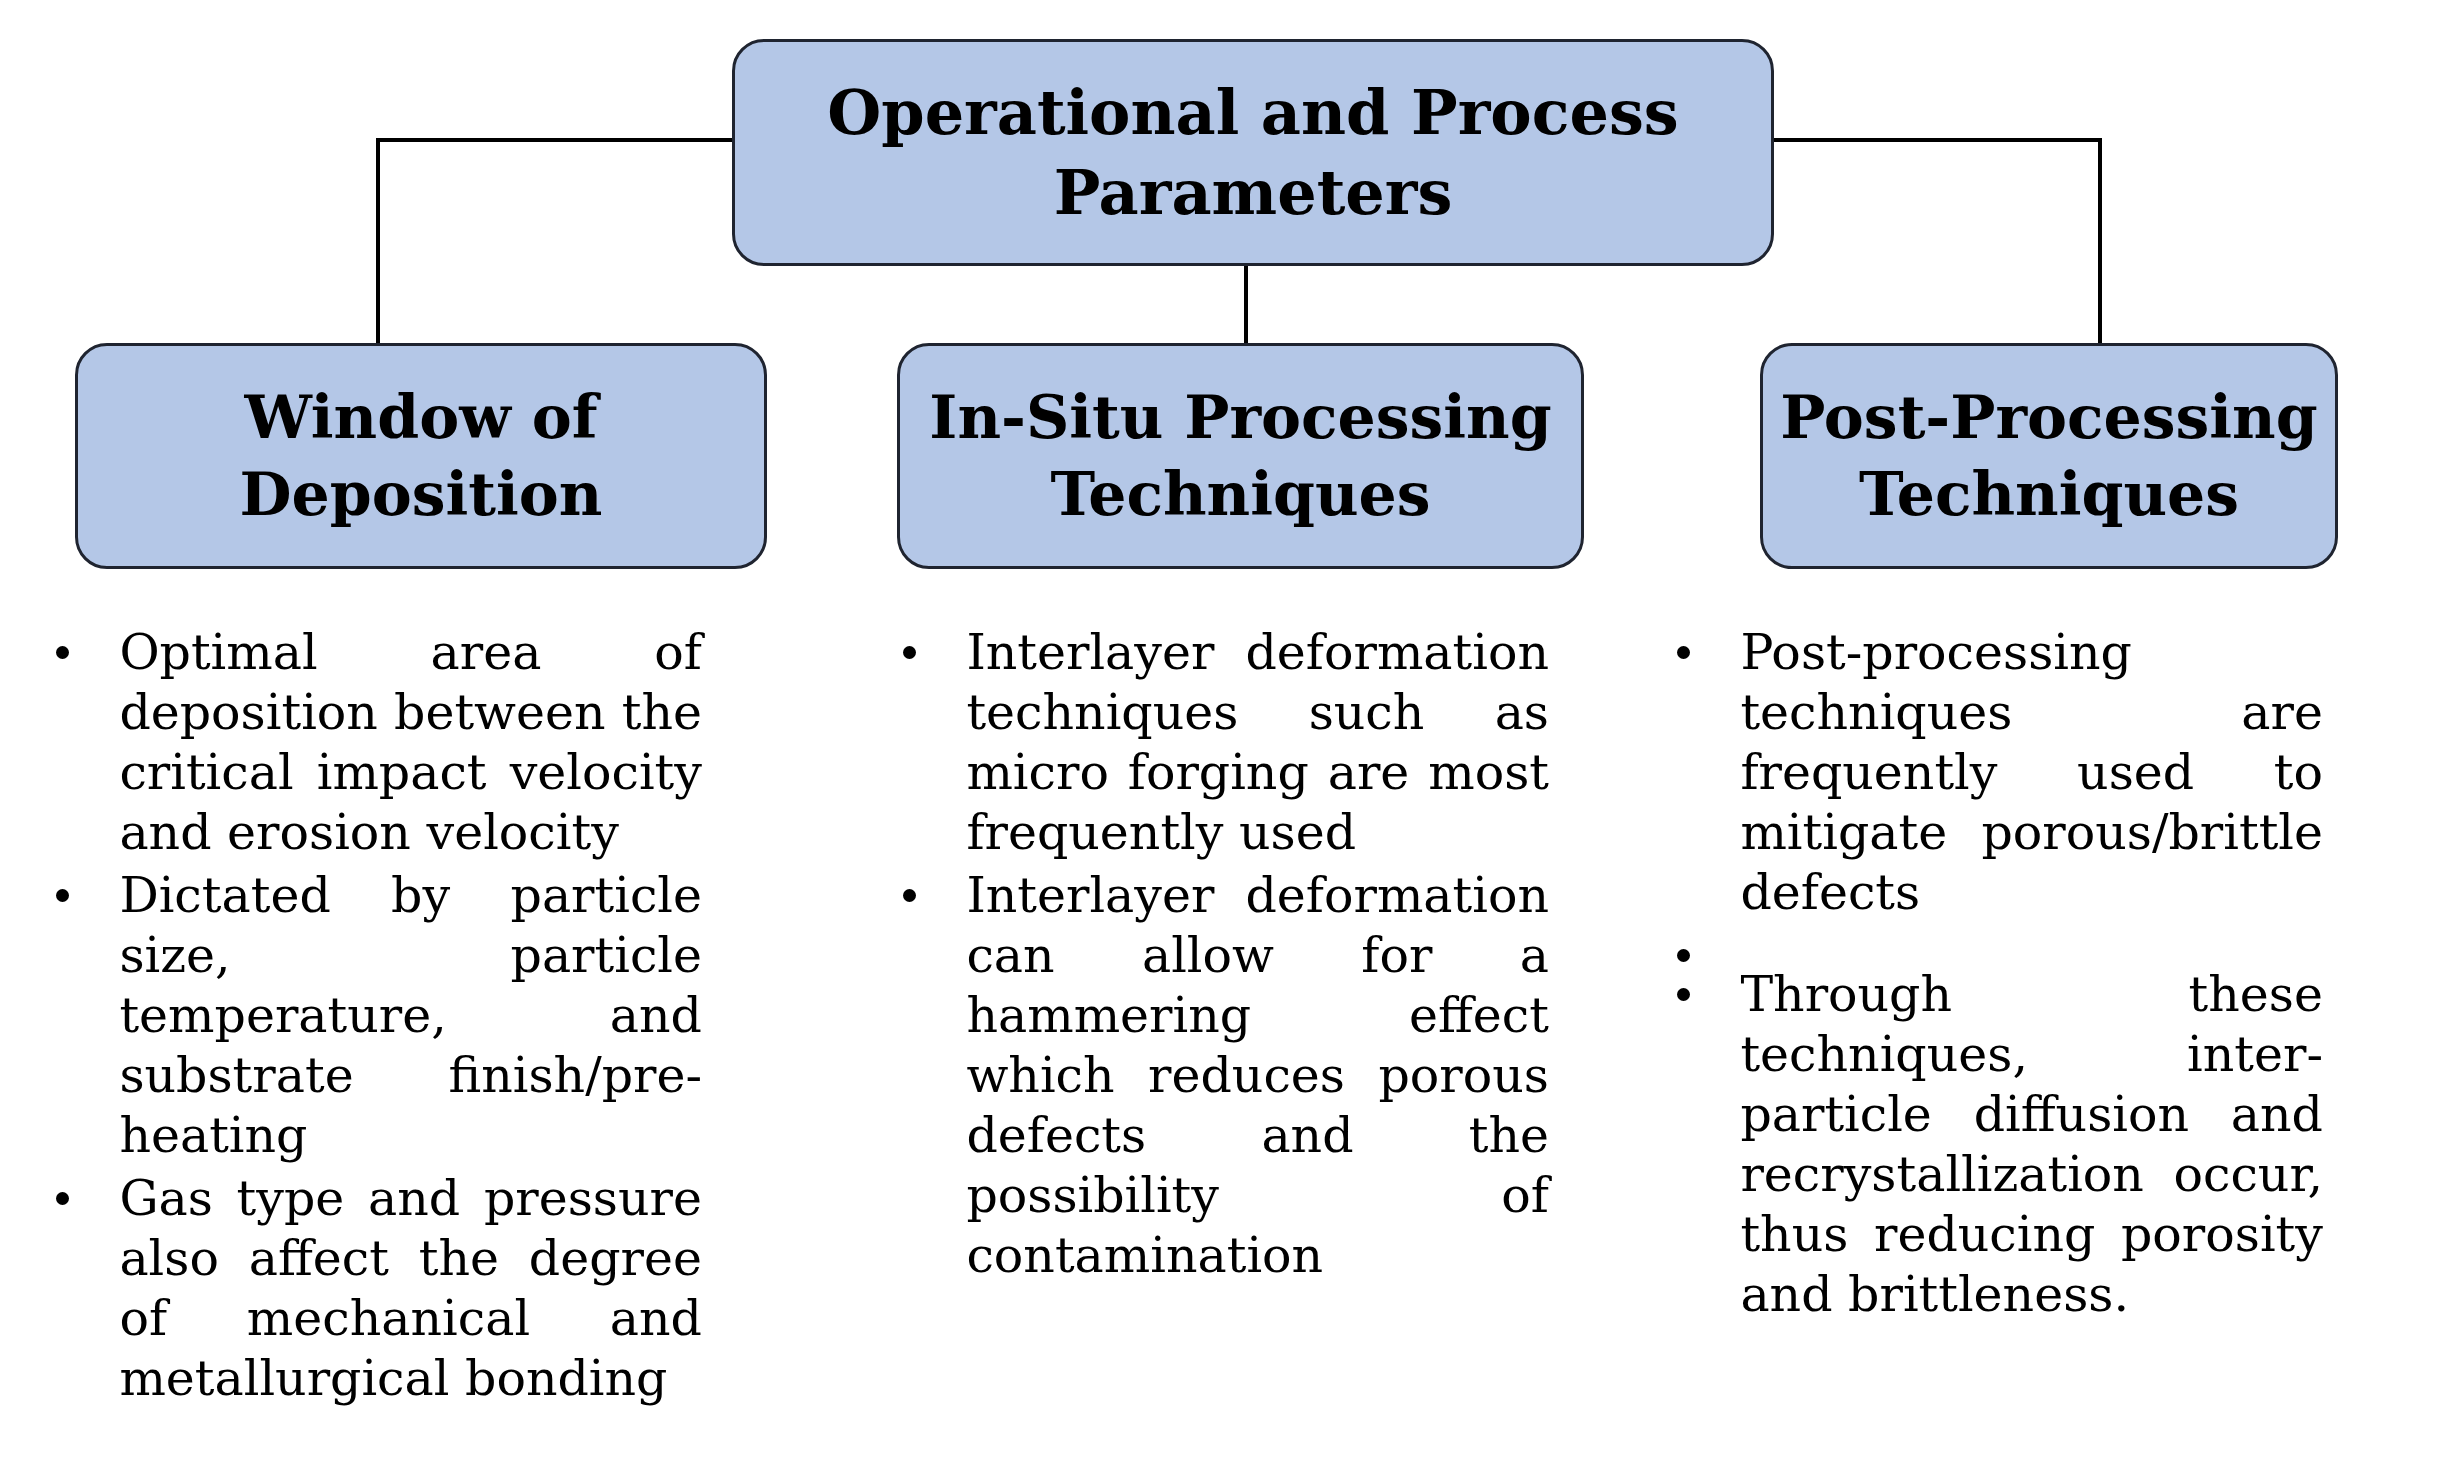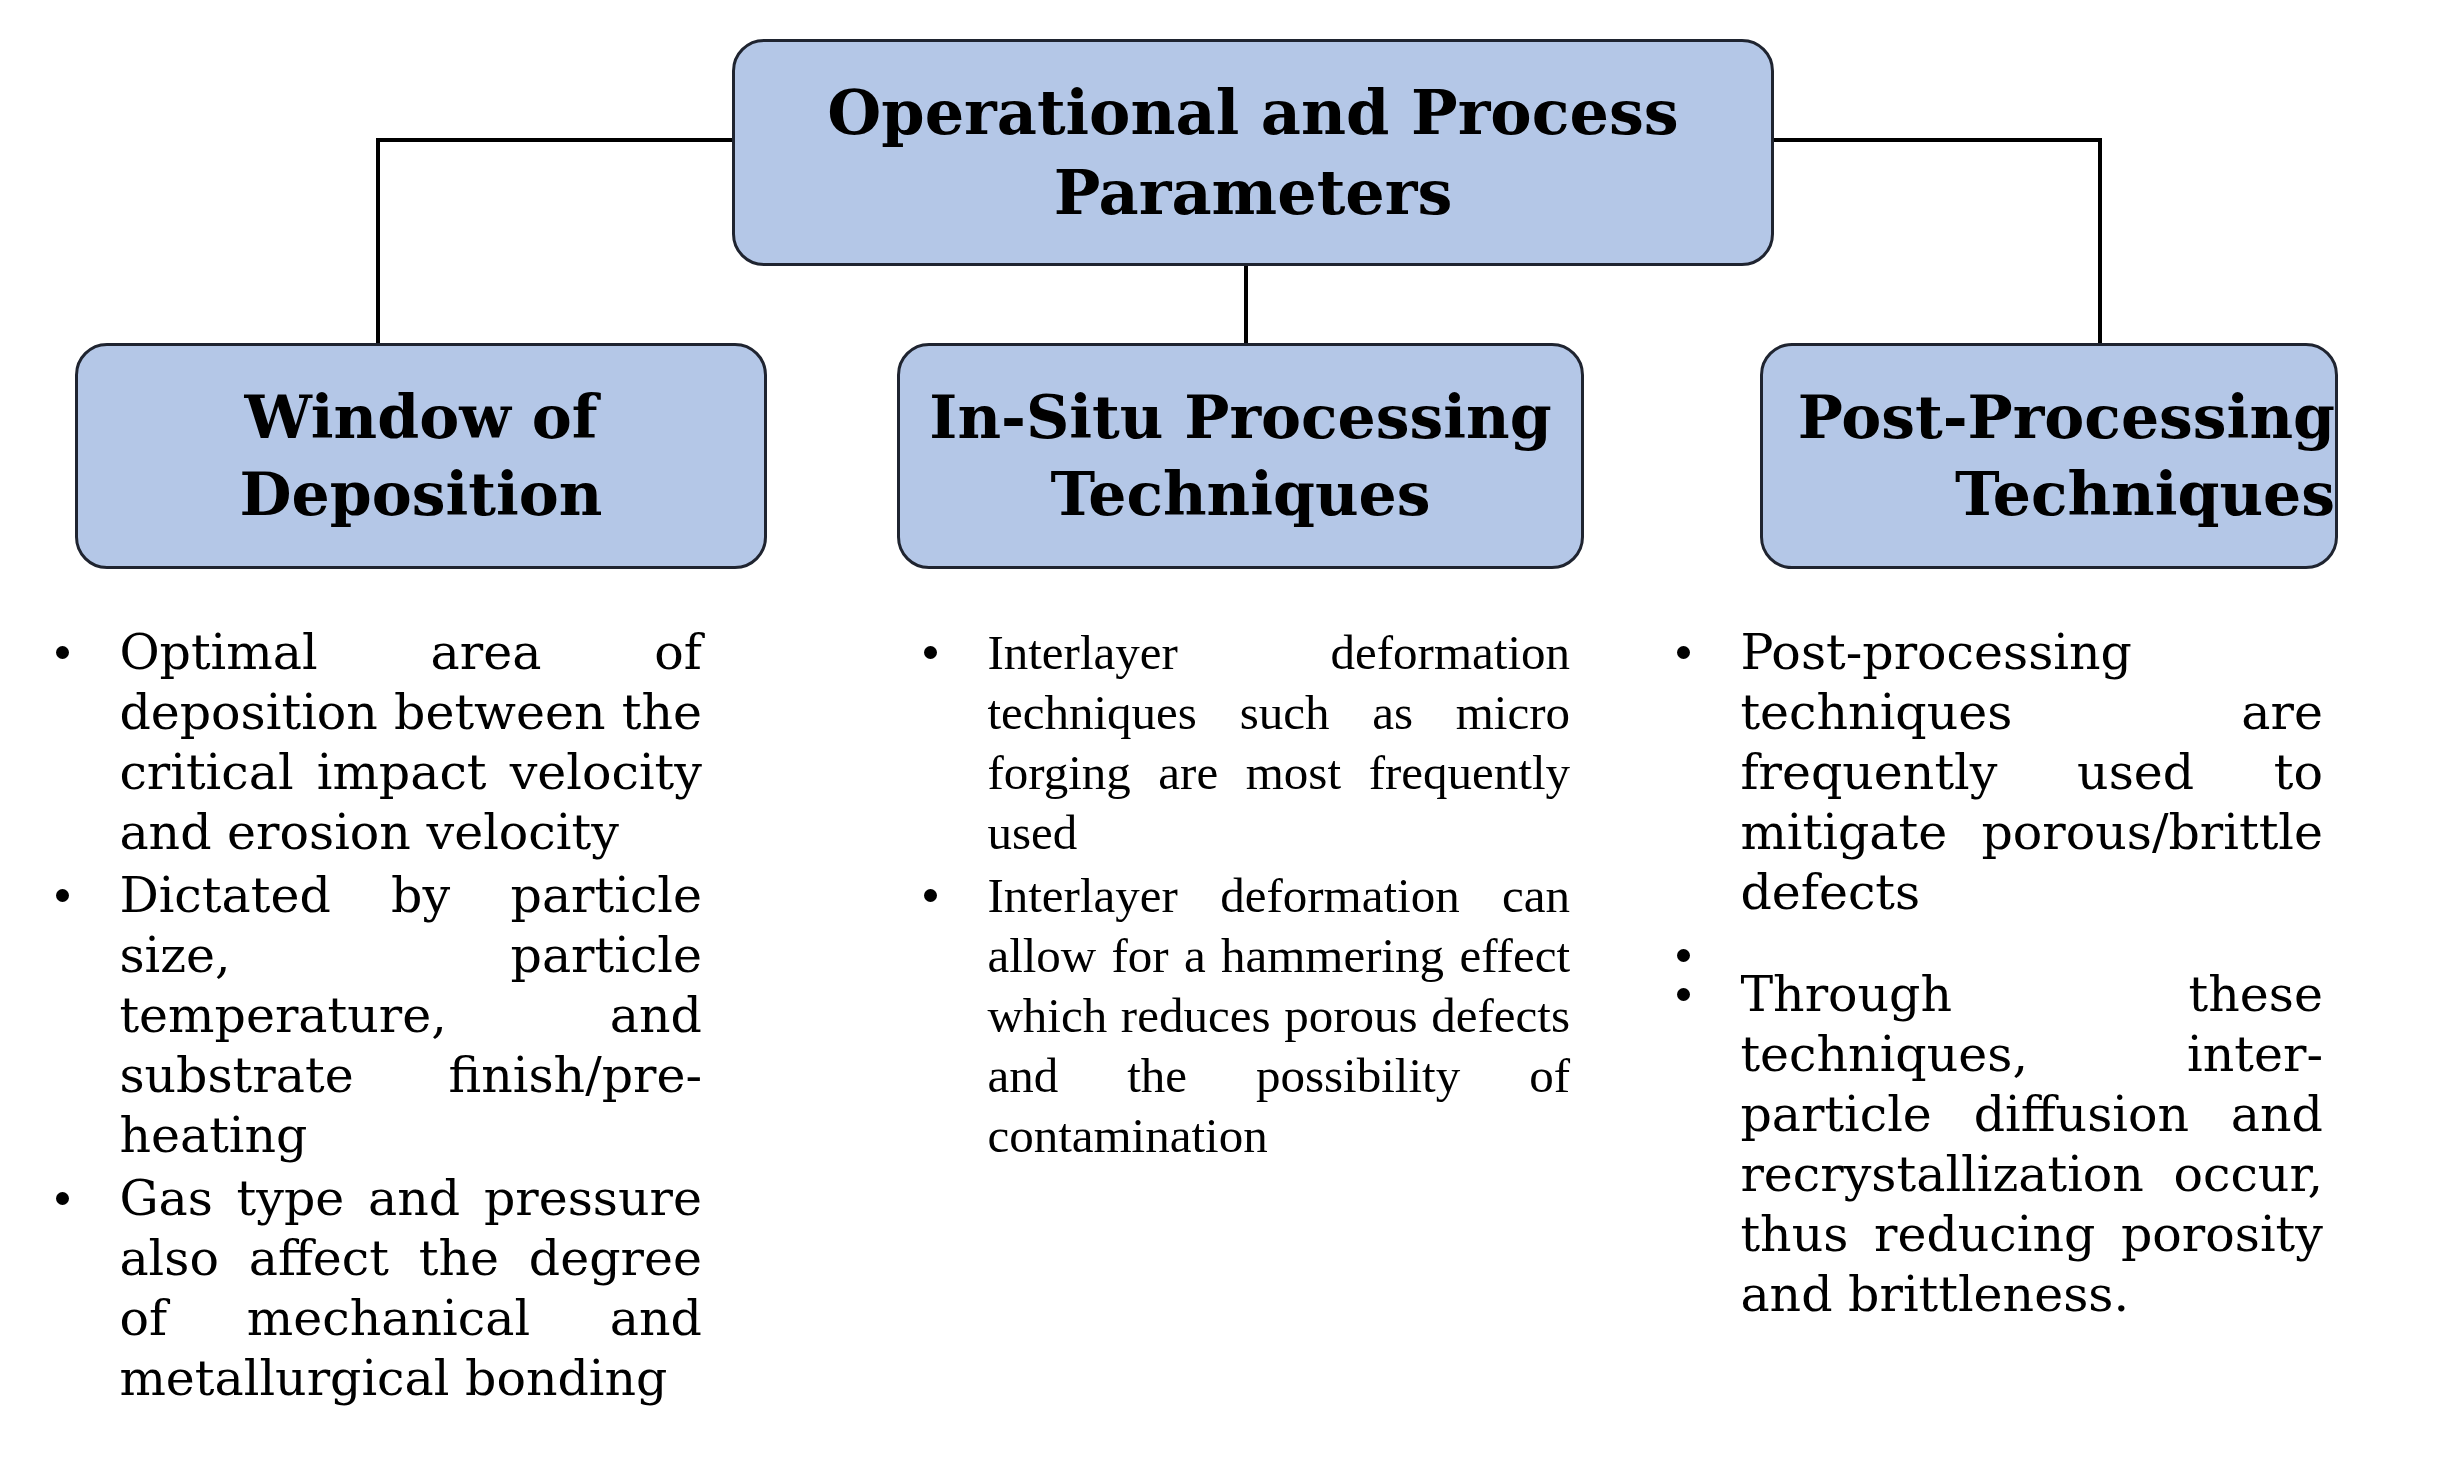--- a/index.html
+++ b/index.html
@@ -32,26 +32,26 @@
     font-weight:bold;
     font-size:60px;
     line-height:1.28;
   }
   .root-box{left:732px;top:39px;width:1042px;height:227px;}
   .root-box .title{max-width:917px;font-size:62px;}
   .box-1{left:34px;top:343px;width:692px;height:226px;margin-left:41px;}
   .box-1 .title{max-width:562px;}
   .box-2{left:897px;top:343px;width:687px;height:226px;}
   .box-2 .title{max-width:646px;}
-  .box-3{left:1760px;top:343px;width:578px;height:226px;text-align:right;}
+  .box-3{left:1760px;top:343px;width:578px;height:226px;}
   .box-3 .title{max-width:636px;}
 
   .blist{position:absolute;width:655px;}
   .l1{left:47px;top:623px;}
-  .l2{left:915px;top:623px;font-family:Liberation Serif, serif;}
+  .l2{left:894px;top:623px;}
   .l3{left:1668px;top:623px;}
   .bitem{display:flex;margin:0 0 2.8px 0;}
   .dot{
     flex:none;width:13px;height:13px;border-radius:50%;
     background:var(--text);
     margin:23.4px 50px 0 9.4px;
   }
   .btext{
     flex:1;
     font-size:49px;line-height:60px;

